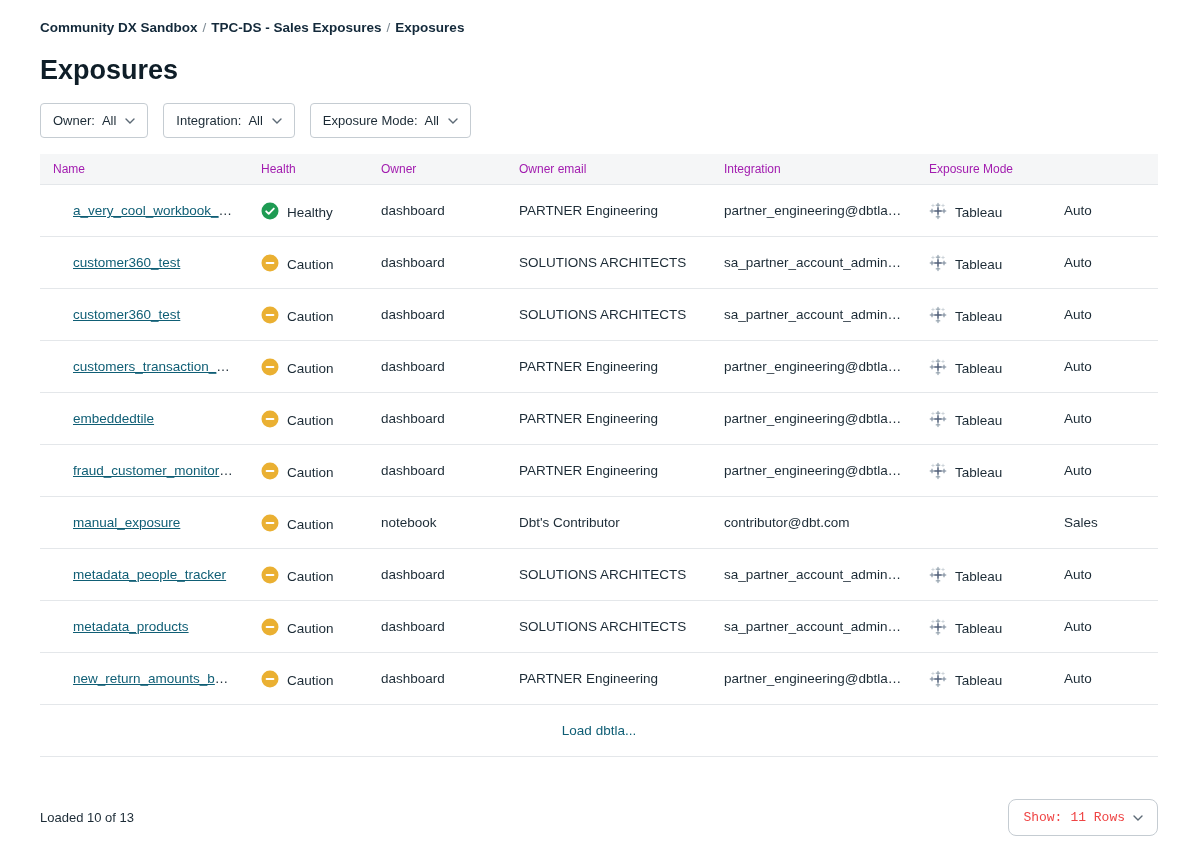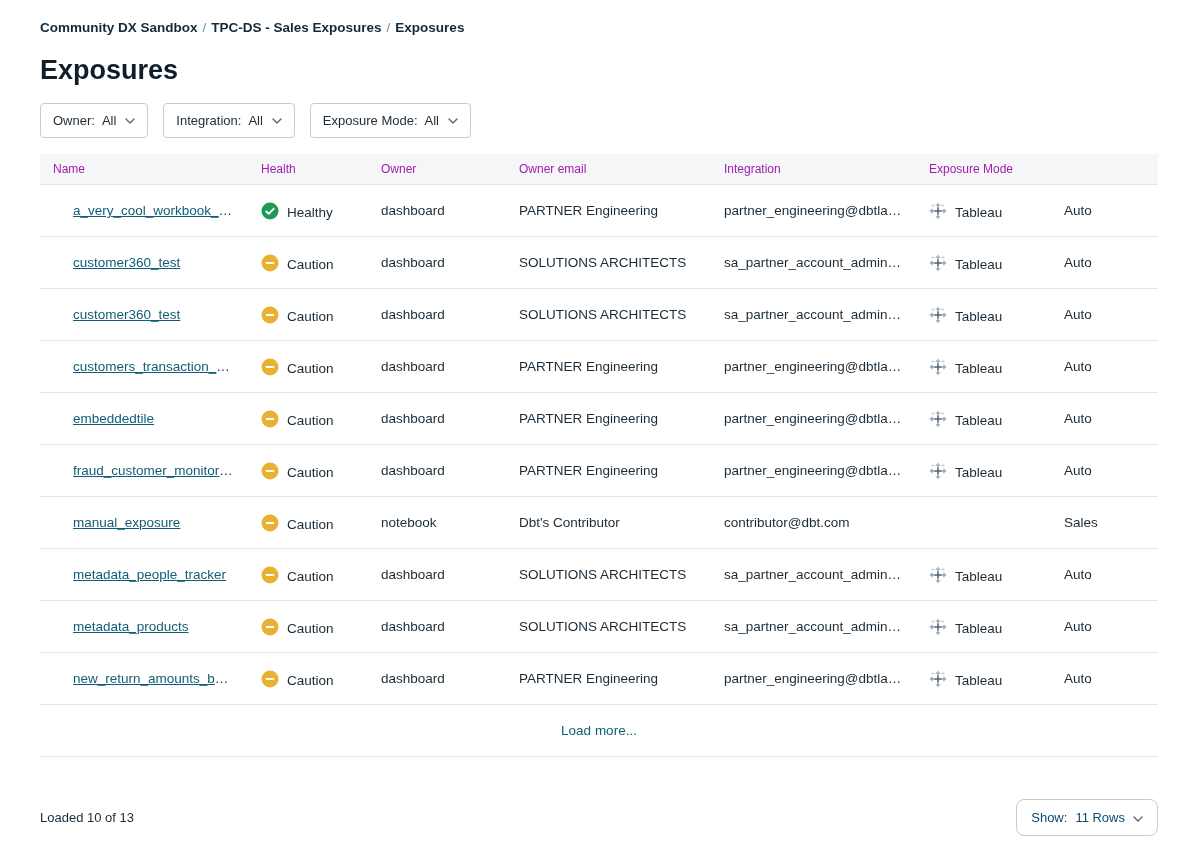--- a/index.html
+++ b/index.html
@@ -59,22 +59,22 @@
   .load-more-row { height: 52px; display: flex; align-items: center; justify-content: center; border-bottom: 1px solid #e4e7ea; }
   .load-more-link { color: var(--link, #0f5e75); font-size: 13.5px; cursor: pointer; text-decoration: none; }
 
   
   .table-footer { display: flex; justify-content: space-between; align-items: center; margin-top: 42px; gap: 15px; }
   .loaded-text { font-size: 13px; color: #1c2b36; }
   .show-btn {
     display: flex; align-items: center; gap: 8px;
     border: 1px solid #c5ccd2; border-radius: 8px;
     background: #fff; padding: 10px 14px;
-    font-size: 13px; color: #0c4a6e; cursor: pointer;
-    font-family: Liberation Sans, sans-serif;
+    font-size: 13px; color: #ef4444; cursor: pointer;
+    font-family: Liberation Mono, monospace;
   }
 </style>
 </head>
 <body>
 
 <div class="page">
 
   <div class="breadcrumb">
     <a>Community DX Sandbox</a>
     <span class="sep">/</span>
@@ -584,21 +584,21 @@
             <rect x="16.5" y="4.1" width="4.4" height="1"></rect>
           </g>
         </svg>
       </span>
       <span class="integration-label">Tableau</span>
     </div>
     <div class="cell">Auto</div>
   </div>
 </div>
     <div class="load-more-row">
-      <a class="load-more-link">Load more...</a>
+      <a class="load-more-link">Load dbtla...</a>
     </div>
   </div>
 
   <div class="table-footer">
     <span class="loaded-text">Loaded 10 of 13</span>
     <button class="show-btn">
       <span>Show:</span>
       <span>11 Rows</span>
       <span class="chev">
         <svg width="10" height="6" viewBox="0 0 10 6">

